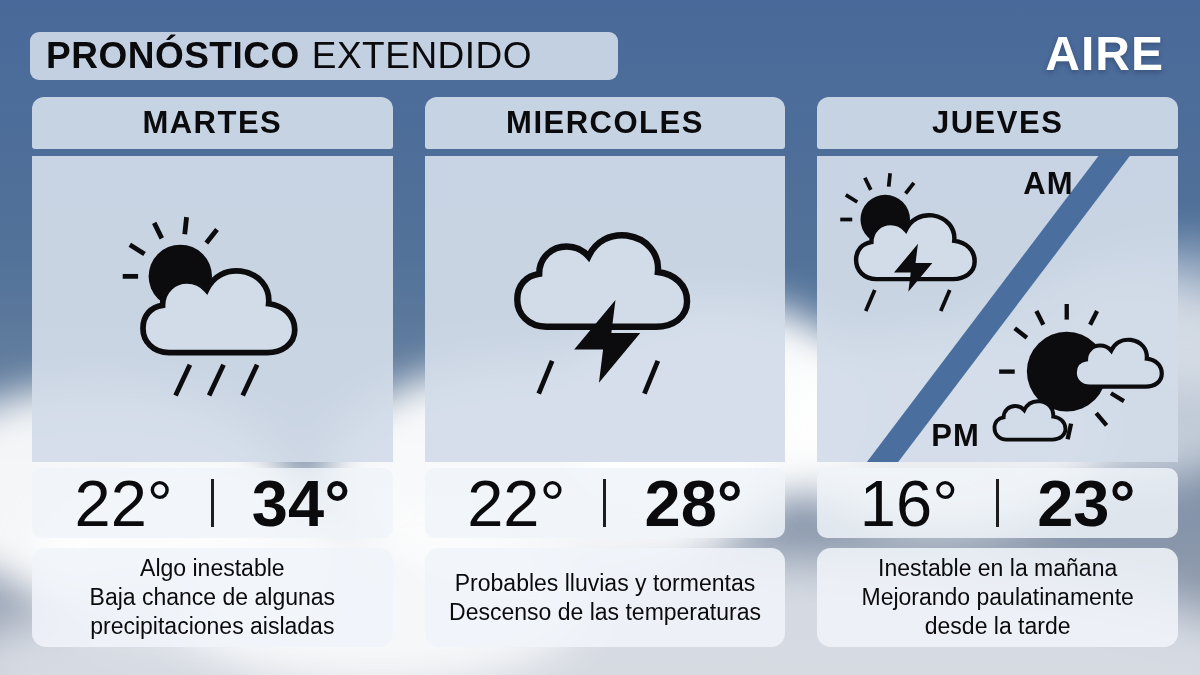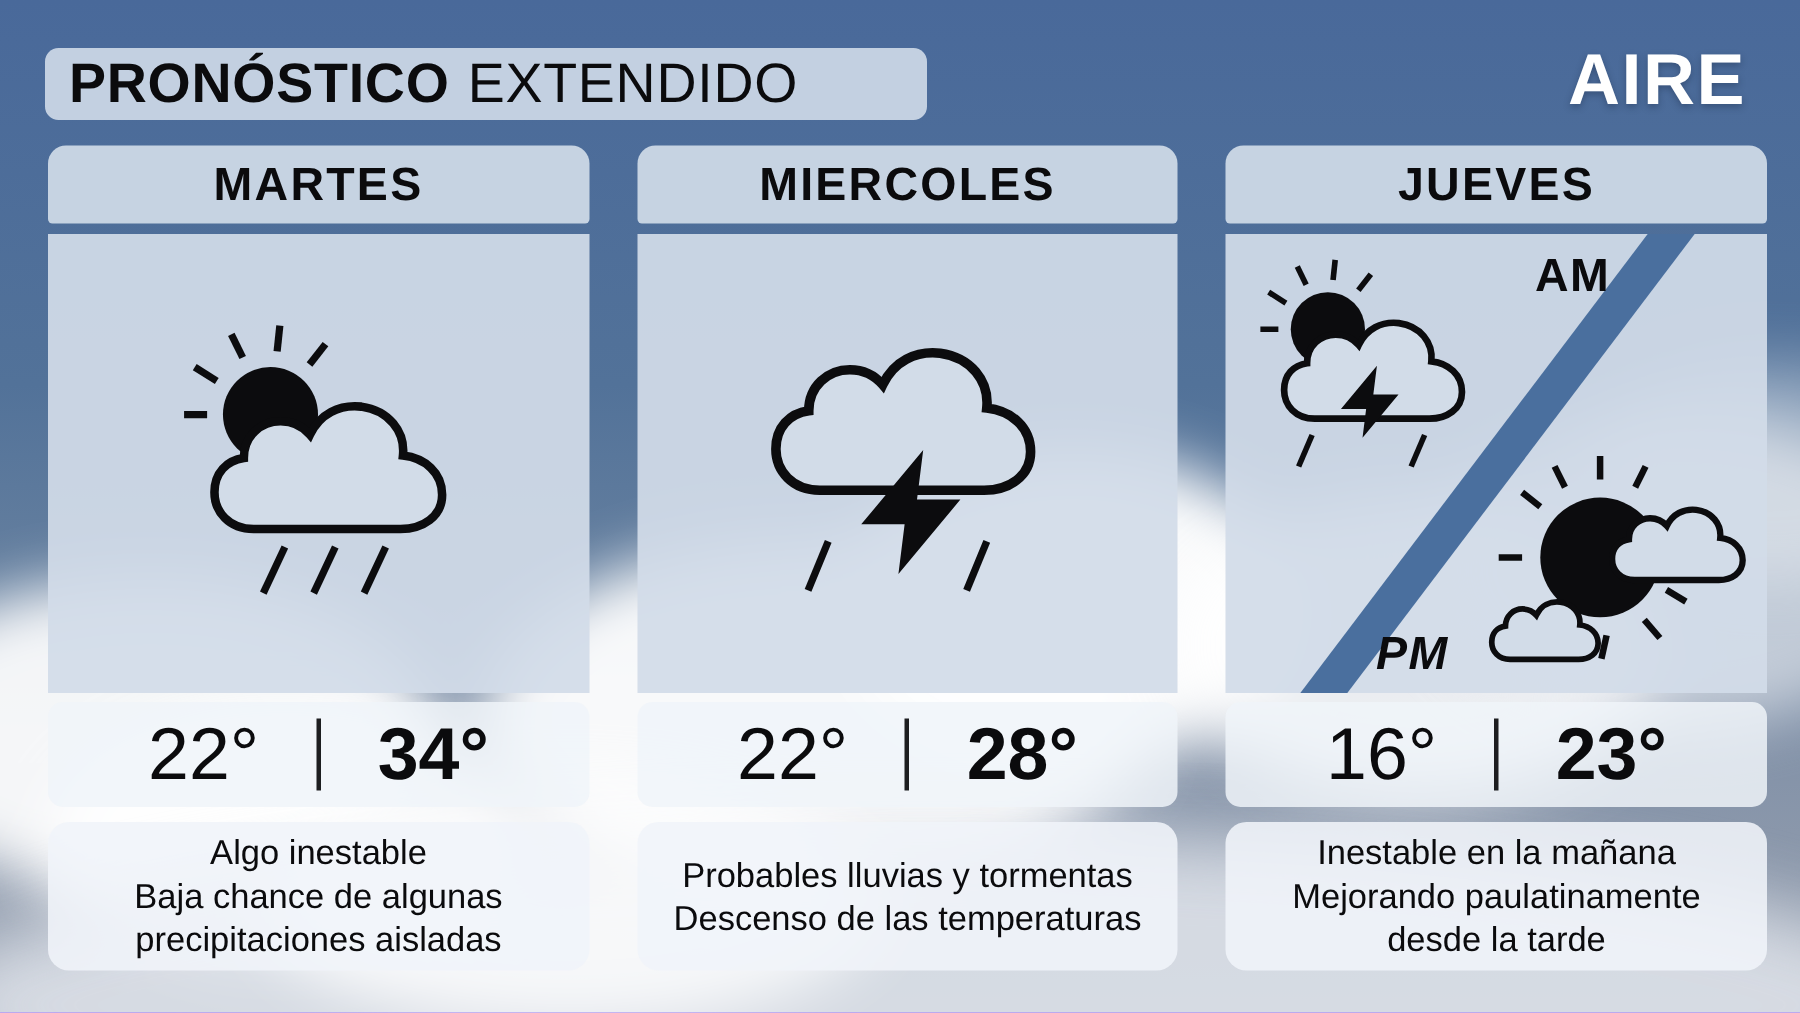--- a/index.html
+++ b/index.html
@@ -48,36 +48,36 @@
     font-size:31px;font-weight:700;letter-spacing:1.5px;
   }
   .icon-panel{
     margin-top:7px;height:306px;position:relative;overflow:hidden;
     background:rgba(210,220,232,.93);
     display:flex;align-items:center;justify-content:center;
   }
   .temp-bar{
     margin-top:6px;height:70px;background:rgba(240,244,249,.84);
     border-radius:10px;display:flex;align-items:center;justify-content:center;
-    gap:38px;font-size:49px;
+    gap:38px;font-size:65px;
   }
   .temp-low{font-weight:400;}
   .temp-high{font-weight:700;}
   .temp-sep{width:3px;height:48px;background:#0b0b0d;opacity:.92;}
   .desc-box{
     margin-top:10px;height:99px;background:rgba(240,244,249,.88);
     border-radius:14px;display:flex;flex-direction:column;
     align-items:center;justify-content:center;
     font-size:23px;font-weight:400;line-height:1.25;text-align:center;
   }
   
   .stripe-svg{position:absolute;inset:0;width:100%;height:100%;}
   .ampm{position:absolute;font-size:31px;font-weight:700;letter-spacing:1px;}
   .am-label{left:206px;top:10px;}
-  .pm-label{left:100px;top:262px;font-style:italic;}
+  .pm-label{left:114px;top:262px;}
   .am-icon{position:absolute;left:14px;top:14px;}
   .pm-icon{position:absolute;left:170px;top:148px;}
 </style>
 </head>
 <body>
 
 <div class="stage">
 
   <div class="sky"></div>
   <div>

